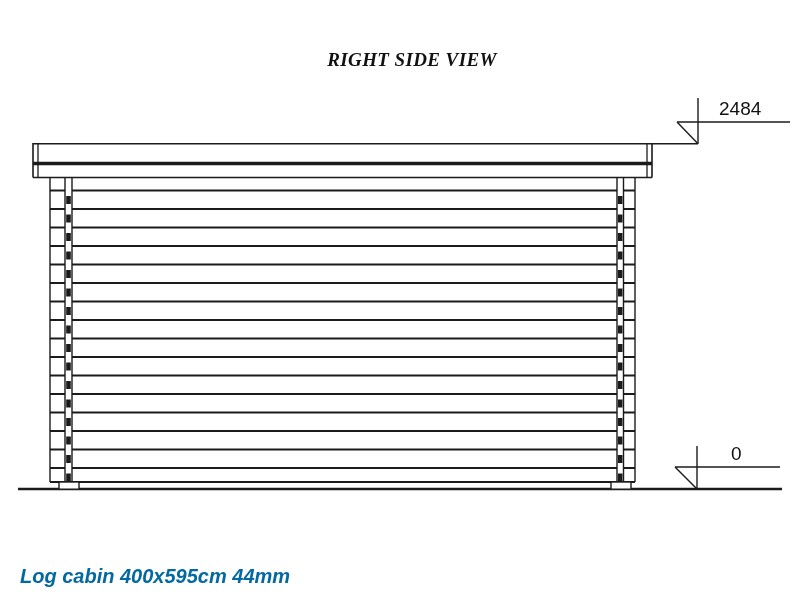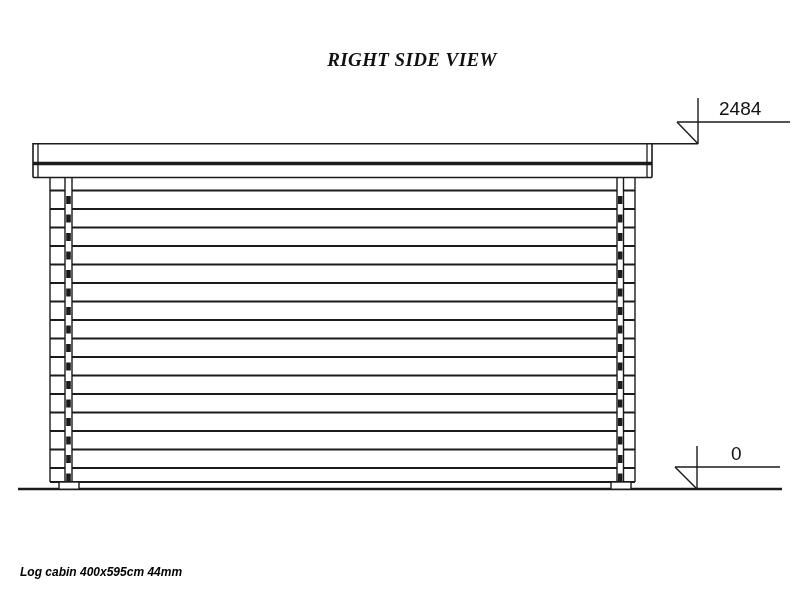--- a/index.html
+++ b/index.html
@@ -38,22 +38,22 @@
     text-align: center;
   }
   .dim-roof { left: 719px; top: 98px; }
   .dim-ground { left: 731px; top: 443px; }
   .drawing-caption {
     position: absolute;
     left: 20px; top: 565px;
     font-family: "Liberation Sans", sans-serif;
     font-weight: bold;
     font-style: italic;
-    font-size: 12px;
-    color: #000000;
+    font-size: 20px;
+    color: #0369a1;
   }
 </style>
 </head>
 <body>
 
 <div id="stage">
 
   <div class="page-title">RIGHT SIDE VIEW</div>
 
   <svg id="drawing-svg" viewBox="0 0 800 600" xmlns="http://www.w3.org/2000/svg">

